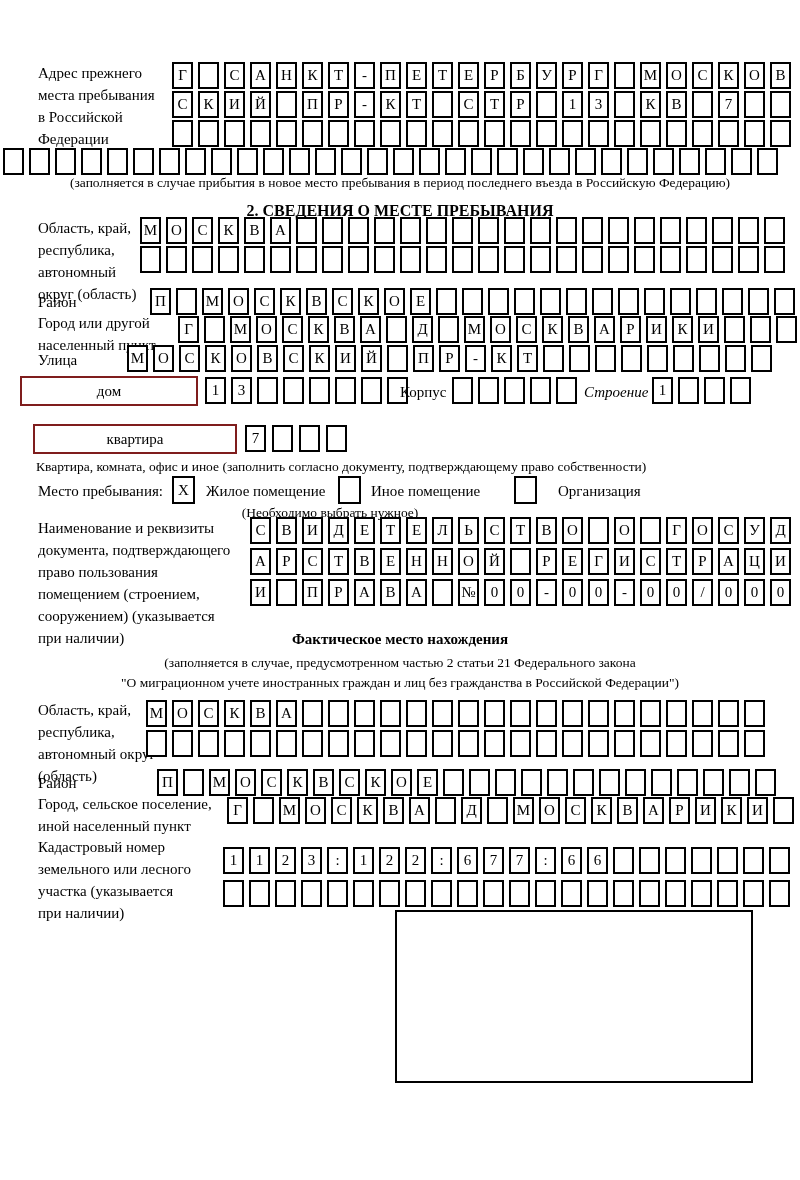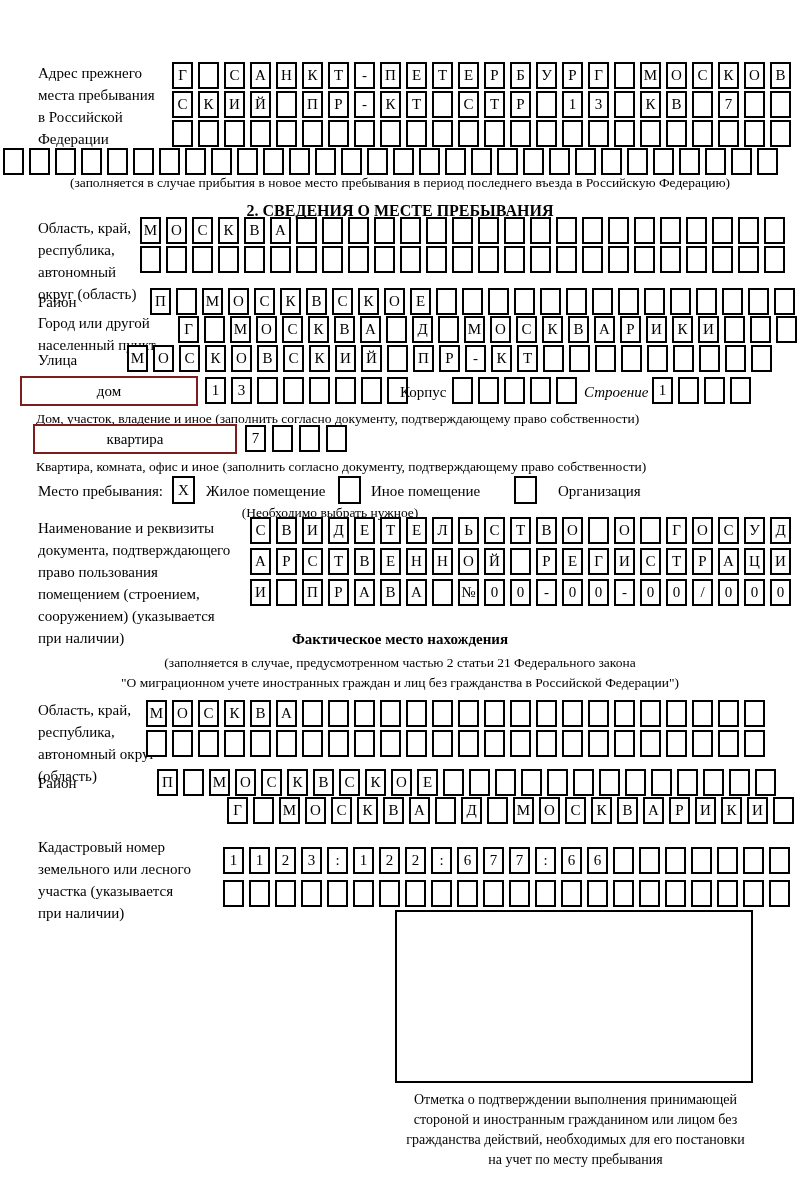--- a/index.html
+++ b/index.html
@@ -318,21 +318,20 @@
       <span class="cell"></span>
       <span class="cell"></span>
     </div>
   <div class="lbl" style="left:584px; top:381px;font-style:italic;">Строение</div>
   <div class="cellrow" style="left:652px; top:377px;">
       <span class="cell">1</span>
       <span class="cell"></span>
       <span class="cell"></span>
       <span class="cell"></span>
     </div>
-  <div class="note" style="left:36px; top:410px;">Дом, участок, владение и иное (заполнить согласно документу, подтверждающему право собственности)</div>
 
   <div class="widebox" style="left:33px; top:424px; width:204px;">квартира</div>
   <div class="cellrow wgap" style="left:245px; top:425px;">
       <span class="cell">7</span>
       <span class="cell"></span>
       <span class="cell"></span>
       <span class="cell"></span>
     </div>
   <div class="note" style="left:36px; top:458px;">Квартира, комната, офис и иное (заполнить согласно документу, подтверждающему право собственности)</div>
 
@@ -503,20 +502,22 @@
       <span class="cell"></span>
       <span class="cell"></span>
       <span class="cell"></span>
       <span class="cell"></span>
       <span class="cell"></span>
       <span class="cell"></span>
       <span class="cell"></span>
       <span class="cell"></span>
     </div>
 
+  <div class="lbl" style="left:38px; top:793px;">Город, сельское поселение,
+иной населенный пункт</div>
   <div class="cellrow" style="left:227px; top:797px;">
       <span class="cell">Г</span>
       <span class="cell"></span>
       <span class="cell">М</span>
       <span class="cell">О</span>
       <span class="cell">С</span>
       <span class="cell">К</span>
       <span class="cell">В</span>
       <span class="cell">А</span>
       <span class="cell"></span>
@@ -582,18 +583,14 @@
       <span class="cell"></span>
       <span class="cell"></span>
       <span class="cell"></span>
       <span class="cell"></span>
       <span class="cell"></span>
       <span class="cell"></span>
       <span class="cell"></span>
     </div>
 
   <div class="bigbox" style="left:395px; top:910px; width:358px; height:173px;"></div>
-  <div class="lbl" style="left:378px; top:1090px; width:395px; text-align:center; font-size:14px; line-height:20px;">Отметка о подтверждении выполнения принимающей
-стороной и иностранным гражданином или лицом без
-гражданства действий, необходимых для его постановки
-на учет по месту пребывания</div>
 
 </div>
 
 </body></html>

